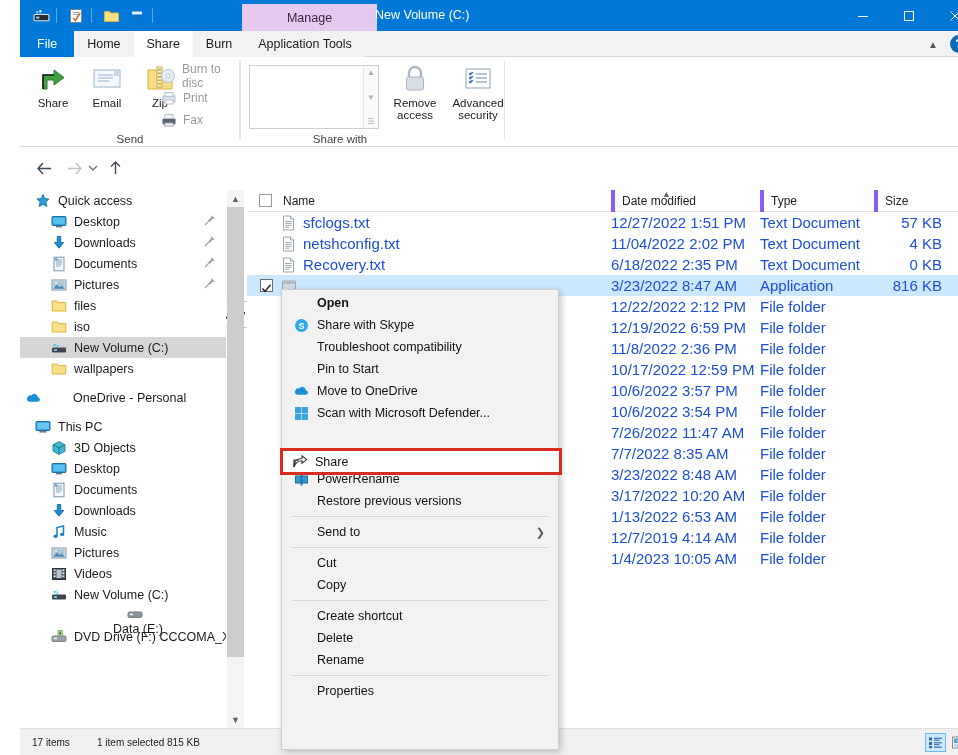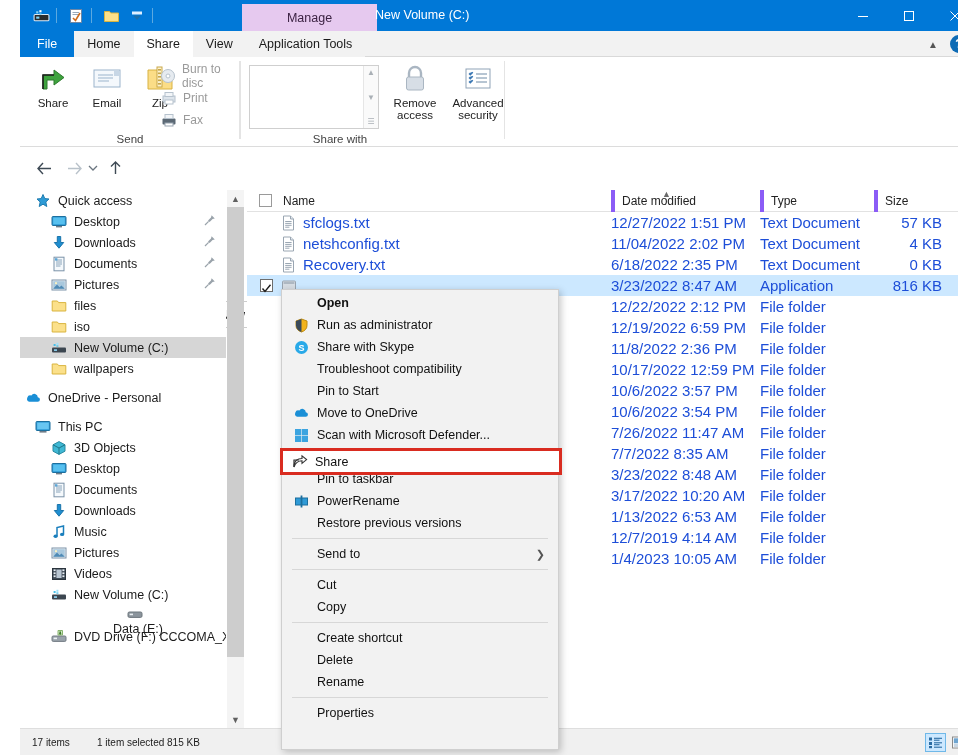--- a/index.html
+++ b/index.html
@@ -258,21 +258,21 @@
             <line x1="10.5" y1="1.5" x2="1.5" y2="10.5" stroke="#fff"></line>
           </svg>
       </div>
     </div>
   </div>
 
   <div class="tabstrip">
     <div class="tab file">File</div>
     <div class="tab">Home</div>
     <div class="tab active">Share</div>
-    <div class="tab">View</div>
+    <div class="tab">Burn</div>
     <div class="tab">Application Tools</div>
     <div class="tabstrip-right">
       <div class="chev-up">▲</div>
       <div class="help-btn">?</div>
     </div>
   </div>
 
   <div class="ribbon">
 
     <div class="rgroup" style="left:0; width:220px;">
@@ -561,21 +561,21 @@
         </div>
         <div class="snode" style="padding-left: 30px;">
           <span class="ic">
             <svg width="16" height="16" viewBox="0 0 16 16">
               <path d="M1.2 3h5.2l1.2 1.6h7.2V13H1.2z" fill="#fbe08a" stroke="#d9b43f"></path>
             </svg>
           </span>
           <span>wallpapers</span>
         </div>
         <div class="sgap"></div>
-        <div class="snode" style="padding-left: 4px;">
+        <div class="snode" style="padding-left: 4px; gap: 25px;">
           <span class="ic">
             <svg width="16" height="12" viewBox="0 0 16 12">
               <path d="M4.3 9.8 h8.2 a2.3 2.3 0 0 0 .3-4.6 A3.4 3.4 0 0 0 6.4 3.6 A2.9 2.9 0 0 0 4.3 9.8 Z" fill="#1a8fd6"></path>
             </svg>
           </span>
           <span>OneDrive - Personal</span>
         </div>
         <div class="sgap"></div>
         <div class="snode" style="padding-left: 14px;">
           <span class="ic">
@@ -922,29 +922,20 @@
           <div class="ftype">File folder</div>
           <div class="fsize"></div>
         </div>
       </div>
   </div>
 
   <div class="ctxmenu">
     <div id="ctx-items">
         <div class="mi bold">
           <span>Open</span>
-        </div>
-        <div class="mi">
-          <span class="mic">
-            <svg width="15" height="15" viewBox="0 0 15 15">
-              <path d="M7.5 1 L13 3 V7.6 C13 10.8 10.6 13 7.5 14 C4.4 13 2 10.8 2 7.6 V3 Z" fill="#f2b31c" stroke="#c08c10"></path>
-              <path d="M7.5 1 L7.5 14 C4.4 13 2 10.8 2 7.6 V3 Z" fill="#3b4a5a"></path>
-            </svg>
-          </span>
-          <span>Run as administrator</span>
         </div>
         <div class="mi">
           <span class="mic">
             <svg width="15" height="15" viewBox="0 0 15 15">
               <circle cx="7.5" cy="7.5" r="6.5" fill="#29a9e8"></circle>
               <text x="7.5" y="11" font-size="9" font-weight="bold" fill="#fff" text-anchor="middle" font-family="Liberation Sans, sans-serif">S</text>
             </svg>
           </span>
           <span>Share with Skype</span>
         </div>

